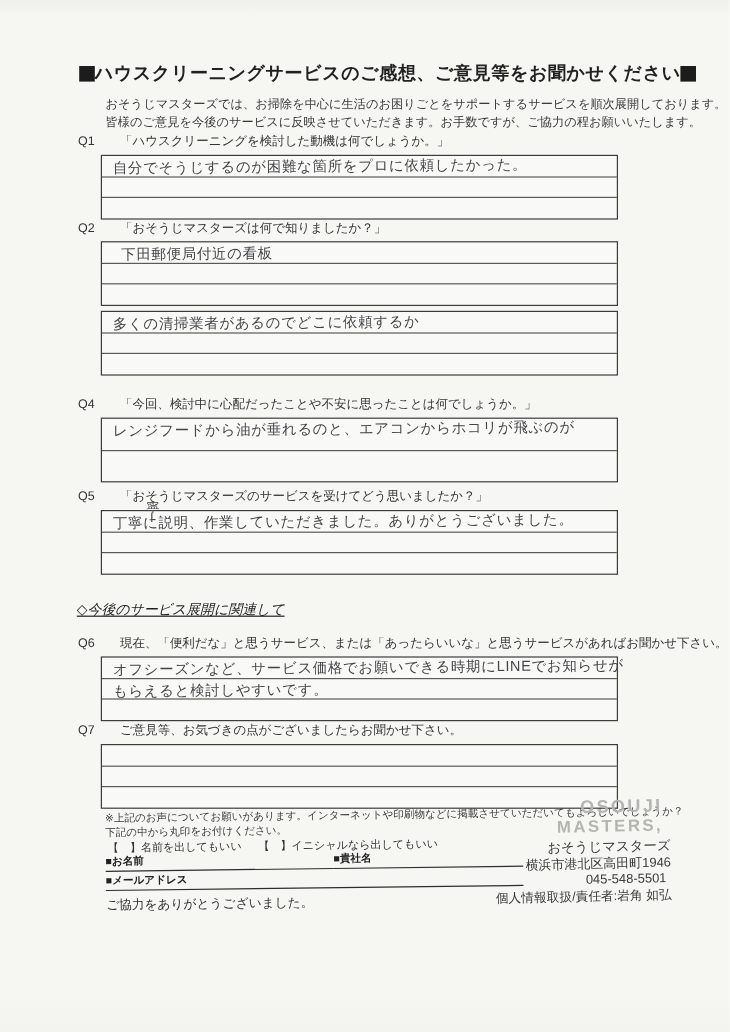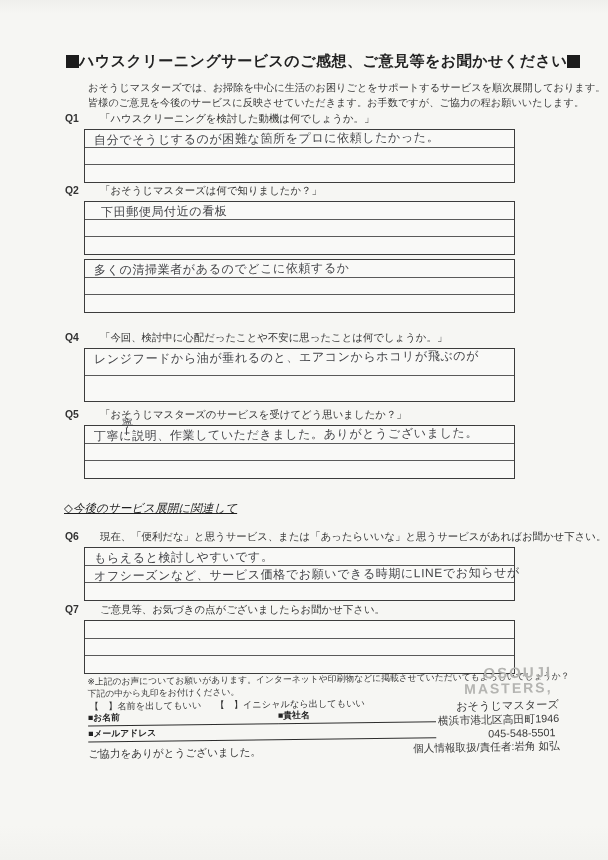--- a/index.html
+++ b/index.html
@@ -10,21 +10,21 @@
     color:#2f2f2f;
   }
   
   .hdr{position:absolute;left:66px;top:52px;width:424px;display:flex;align-items:center;justify-content:space-between;}
   .sq{width:13px;height:13px;background:#1c1c1c;flex:0 0 auto;}
   .title{font-size:15px;font-weight:bold;letter-spacing:.5px;white-space:nowrap;color:#222;}
   .intro{position:absolute;left:88px;top:80px;width:460px;font-size:10.2px;line-height:15px;color:#3a3a3a;white-space:nowrap;}
   
   .q{position:absolute;left:65px;width:450px;}
   .q-head{display:flex;font-size:10.4px;line-height:13px;color:#333;}
-  .q-label{width:35px;font-weight:bold;flex:0 0 auto;}
+  .q-label{width:35px;font-weight:normal;flex:0 0 auto;}
   .q-text{white-space:nowrap;text-align:right;}
   .abox{margin-left:19px;margin-top:4px;height:52px;border:1.5px solid #3c3c3c;display:flex;flex-direction:column;background:rgba(255,255,255,.35);}
   .arow{flex:1;border-bottom:1px solid #5a5a5a;position:relative;}
   .arow:last-child{border-bottom:none;}
   .hw{position:absolute;left:9px;top:2px;font-size:12px;letter-spacing:.6px;color:#45464a;white-space:nowrap;transform:rotate(-.5deg);transform-origin:left top;}
   .correction{position:absolute;left:57px;top:8px;font-size:11px;color:#45464a;z-index:2;}
   .correction:after{content:"";position:absolute;left:4px;top:12px;width:1px;height:7px;background:#45464a;}
   
   .sec{position:absolute;left:64px;top:501px;font-size:11.6px;font-weight:normal;font-style:italic;text-decoration:underline;color:#1f1f1f;white-space:nowrap;}
   
@@ -146,24 +146,24 @@
 
   <div class="sec">◇今後のサービス展開に関連して</div>
 
   <div class="q" style="top:530px">
     <div class="q-head">
       <div class="q-label">Q6</div>
       <div class="q-text">現在、「便利だな」と思うサービス、または「あったらいいな」と思うサービスがあればお聞かせ下さい。</div>
     </div>
     <div class="abox">
       <div class="arow">
+          <div class="hw">オフシーズンなど、サービス価格でお願いできる時期にLINEでお知らせが</div>
+        </div>
+      <div class="arow">
           <div class="hw">もらえると検討しやすいです。</div>
-        </div>
-      <div class="arow">
-          <div class="hw">オフシーズンなど、サービス価格でお願いできる時期にLINEでお知らせが</div>
         </div>
       <div class="arow">
           <div class="hw"></div>
         </div>
     </div>
   </div>
 
   <div class="q" style="top:603px">
     <div class="q-head">
       <div class="q-label">Q7</div>

